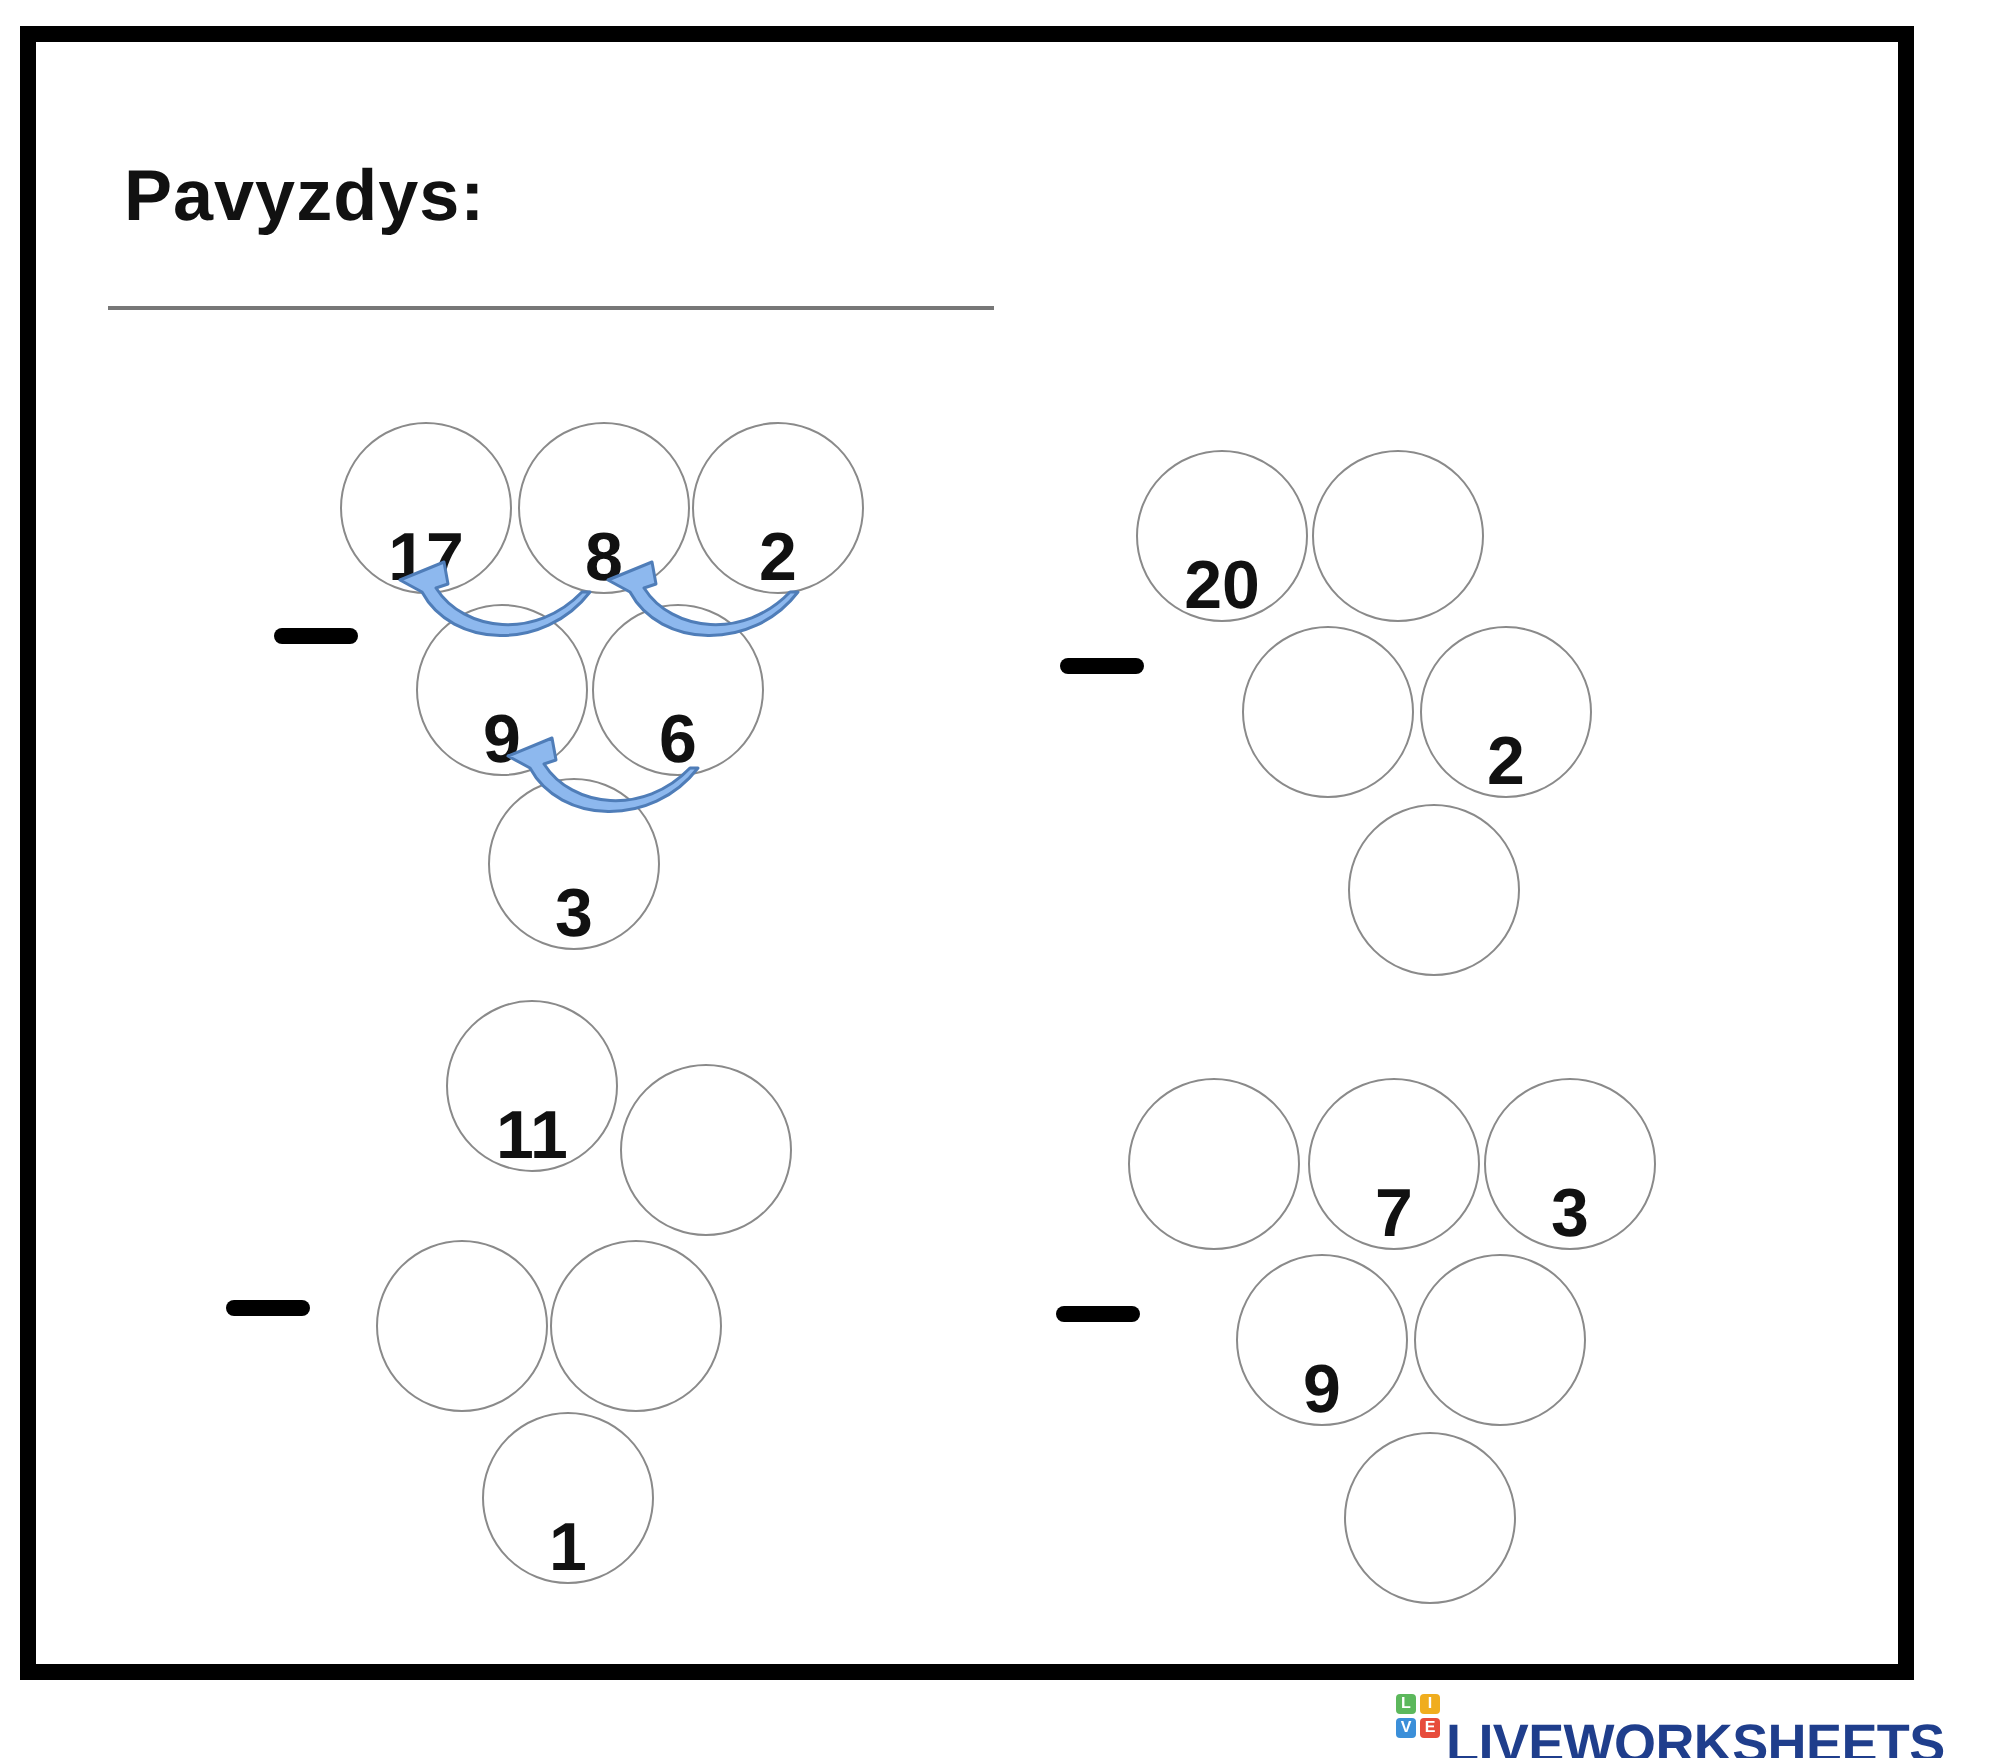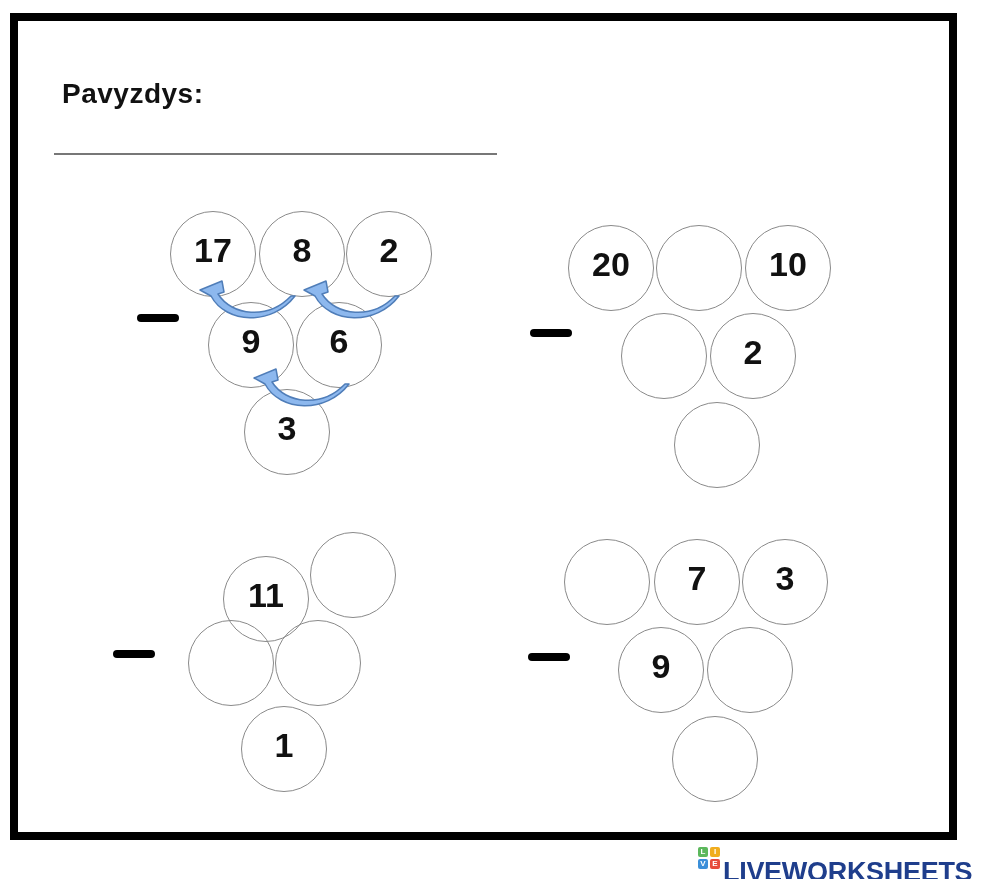--- a/index.html
+++ b/index.html
@@ -20,21 +20,21 @@
       top: 13px;
       width: 931px;
       height: 811px;
       border: 8px solid #000000;
       background: #ffffff;
     }
     .title {
       position: absolute;
       left: 62px;
       top: 80px;
-      font-size: 28px;
+      font-size: 36px;
       font-weight: bold;
       color: #111111;
       line-height: 1;
       letter-spacing: 0.5px;
     }
     .title-rule {
       position: absolute;
       left: 54px;
       top: 153px;
       width: 443px;
@@ -51,21 +51,21 @@
     }
     .circle {
       position: absolute;
       width: 86px;
       height: 86px;
       border: 1.6px solid #8a8a8a;
       border-radius: 50%;
       background: transparent;
       box-sizing: border-box;
       display: flex;
-      align-items: center;
+      align-items: flex-end;
       justify-content: center;
       pointer-events: auto;
     }
     .circle .num {
       font-size: 34px;
       font-weight: bold;
       color: #111111;
       line-height: 1;
       margin-top: -8px;
     }
@@ -166,37 +166,34 @@
 </svg>
 
 <div class="puzzle">
   <div class="minus" style="left:530px; top:329px;"></div>
   <div class="circle" style="left:568px; top:225px;">
       <span class="num">20</span>
     </div>
   <div class="circle input" style="left:656px; top:225px;">
       <span class="num"></span>
     </div>
-  <div class="circle" style="left:745px; top:225px;">
-      <span class="num">10</span>
-    </div>
   <div class="circle input" style="left:621px; top:313px;">
       <span class="num"></span>
     </div>
   <div class="circle" style="left:710px; top:313px;">
       <span class="num">2</span>
     </div>
   <div class="circle input" style="left:674px; top:402px;">
       <span class="num"></span>
     </div>
 </div>
 
 <div class="puzzle">
   <div class="minus" style="left:113px; top:650px;"></div>
-  <div class="circle" style="left:223px; top:556px;">
+  <div class="circle" style="left:223px; top:500px;">
       <span class="num">11</span>
     </div>
   <div class="circle input" style="left:310px; top:532px;">
       <span class="num"></span>
     </div>
   <div class="circle input" style="left:188px; top:620px;">
       <span class="num"></span>
     </div>
   <div class="circle input" style="left:275px; top:620px;">
       <span class="num"></span>

